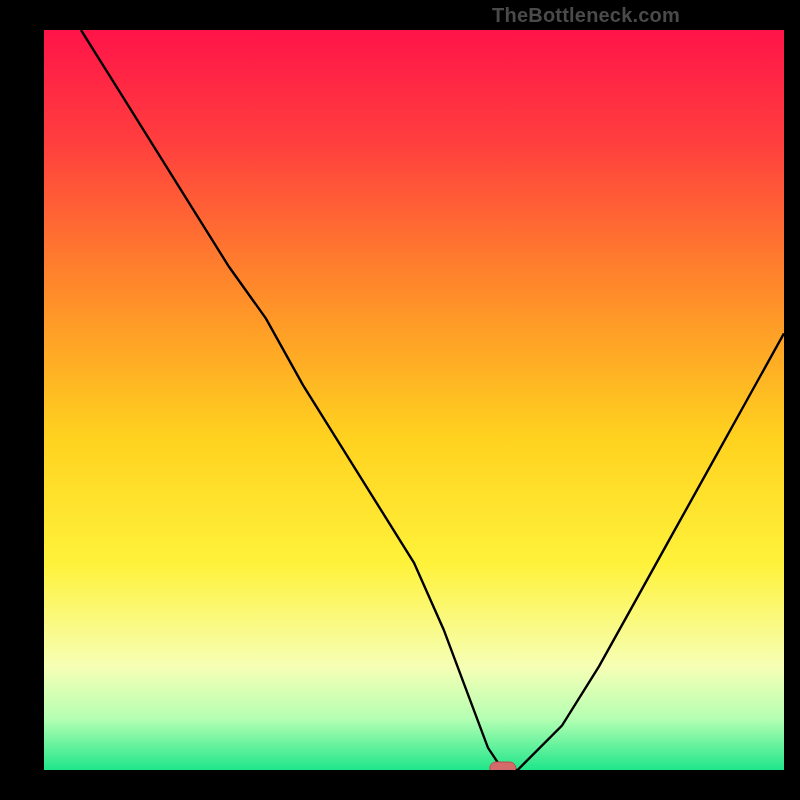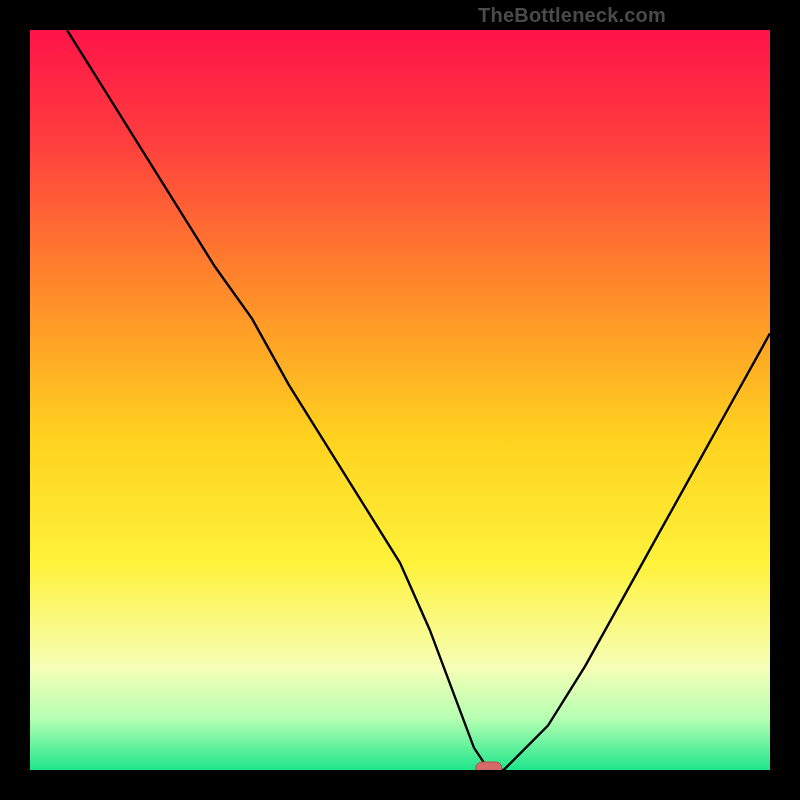--- a/index.html
+++ b/index.html
@@ -9,20 +9,21 @@
     height: 800px;
     background: #000;
     overflow: hidden;
     font-family: Arial, Helvetica, sans-serif;
   }
   .frame {
     position: relative;
     width: 676px;
     height: 800px;
     background: #000;
+    margin-left: 14px;
   }
   .watermark {
     position: absolute;
     top: 4px;
     right: 10px;
     color: #4a4a4a;
     font-size: 20px;
     font-weight: 600;
     letter-spacing: 0.2px;
     z-index: 10;

